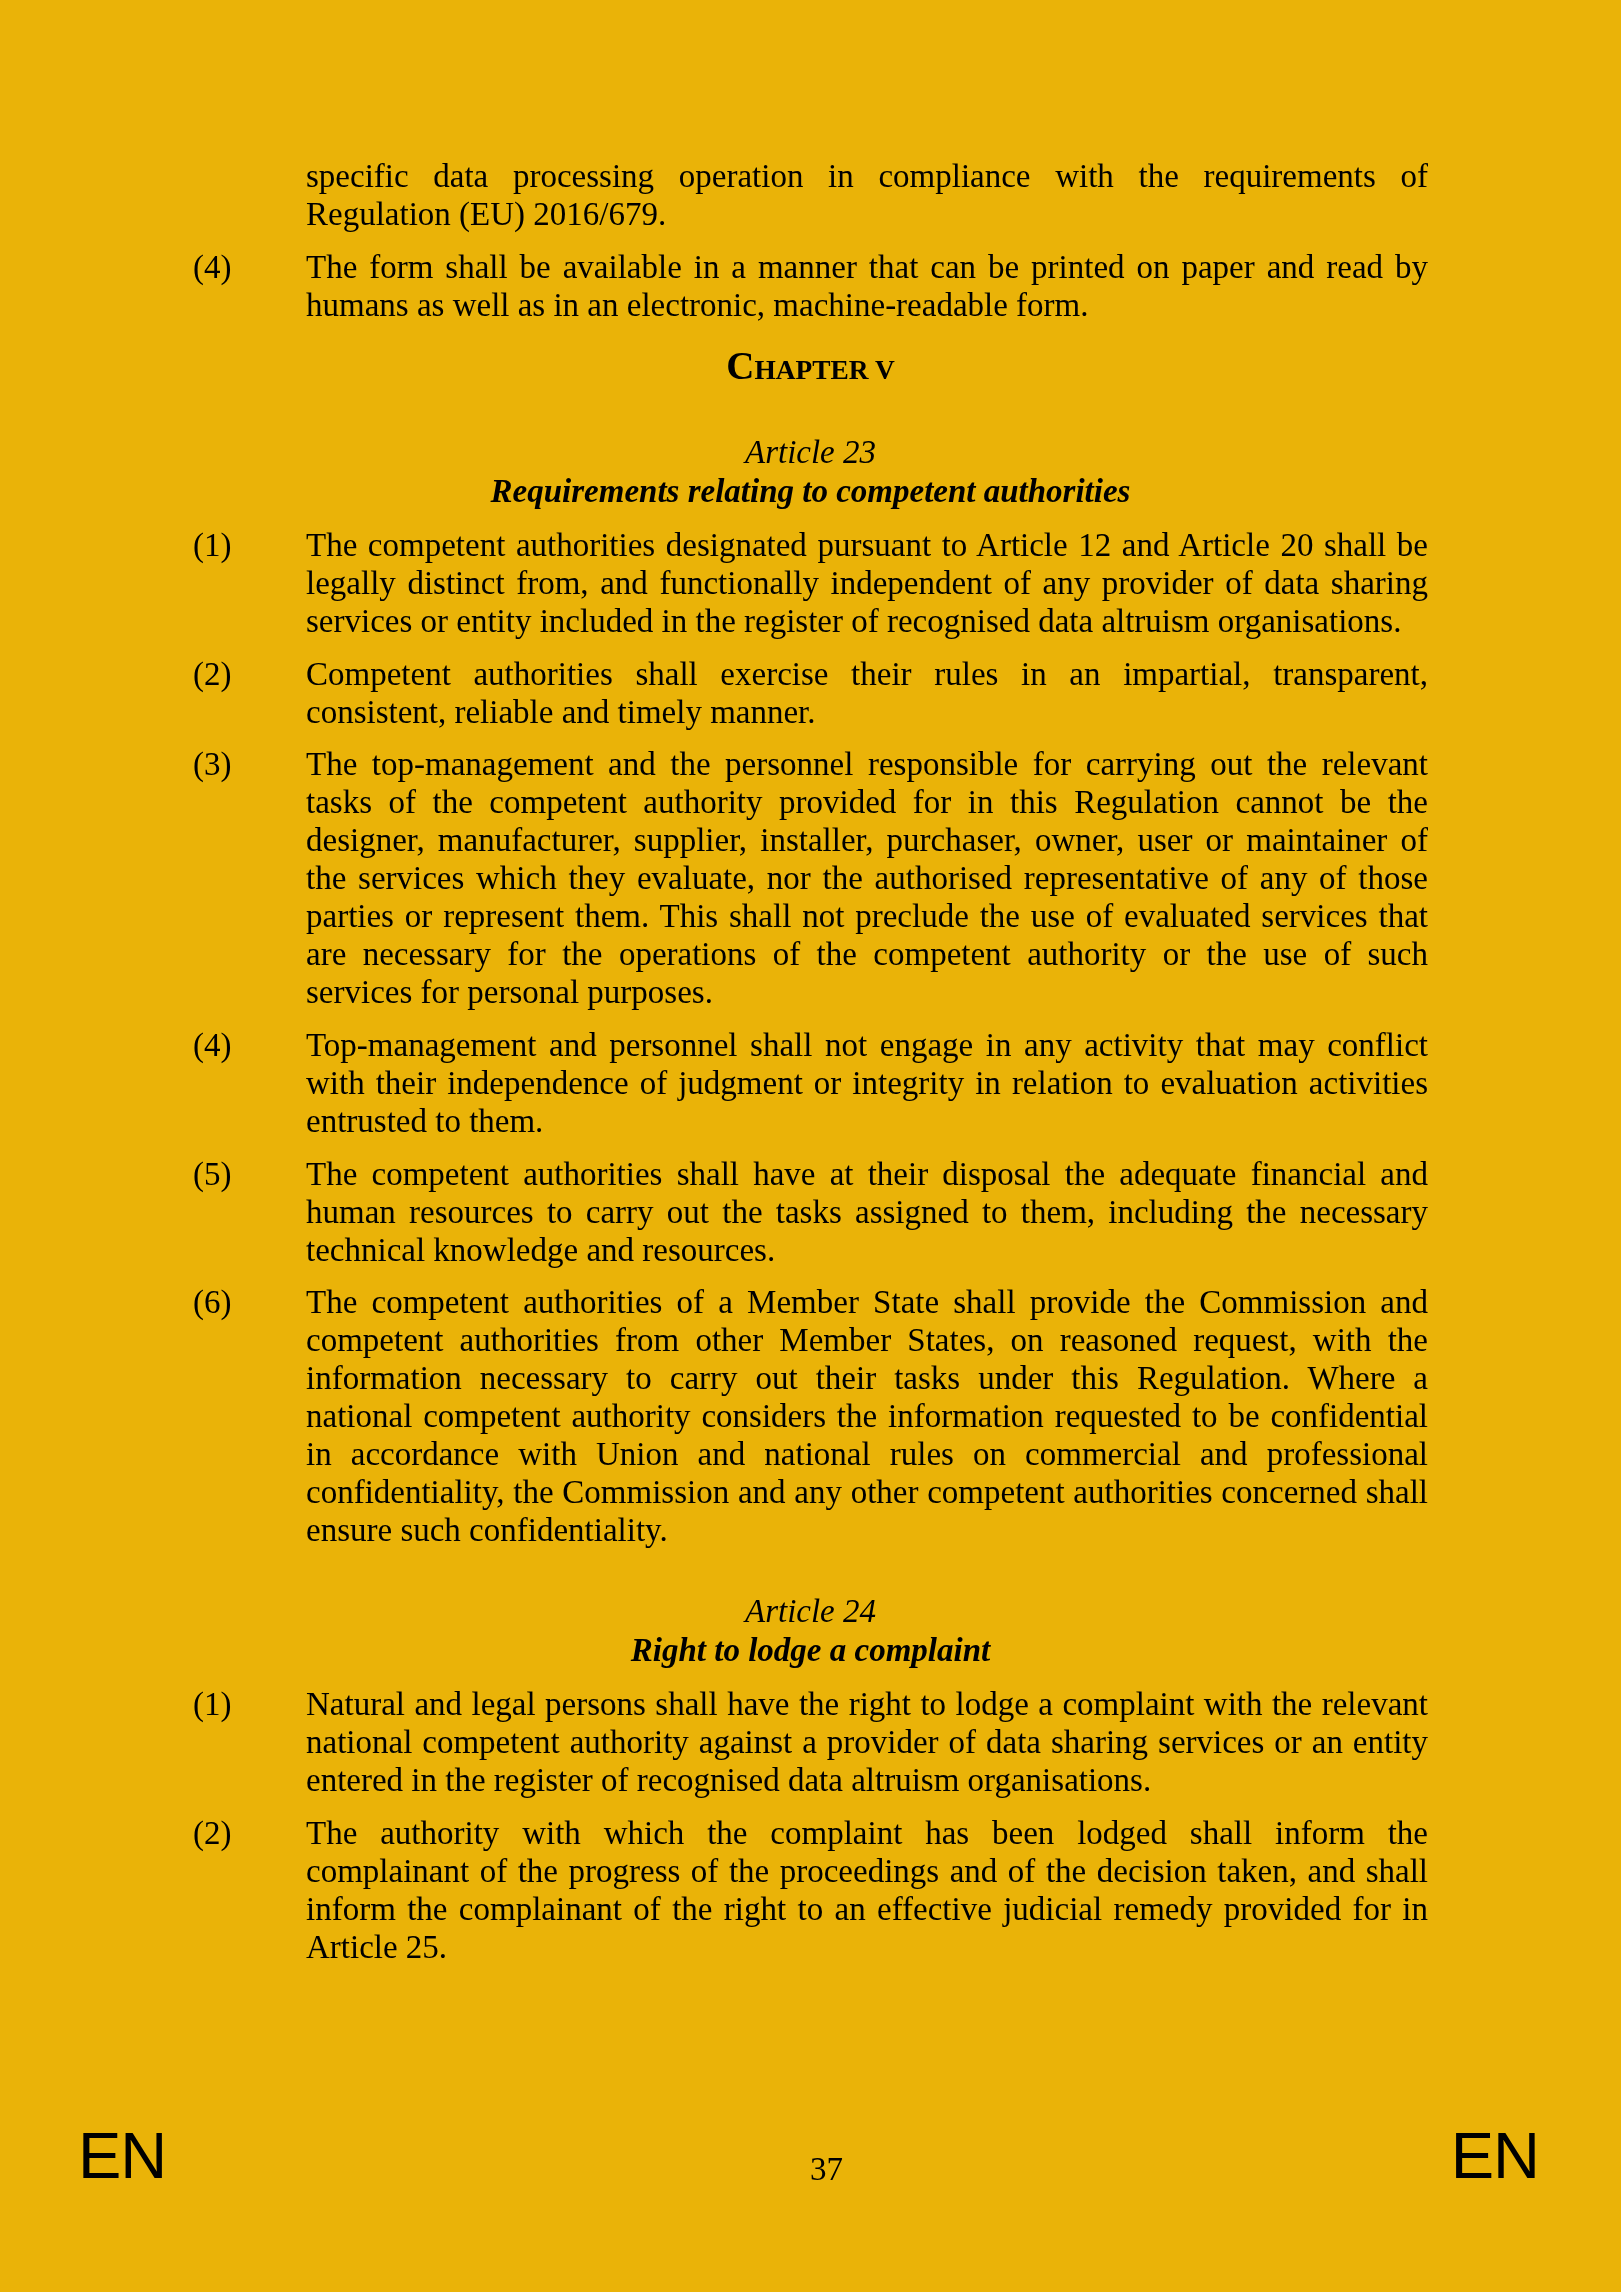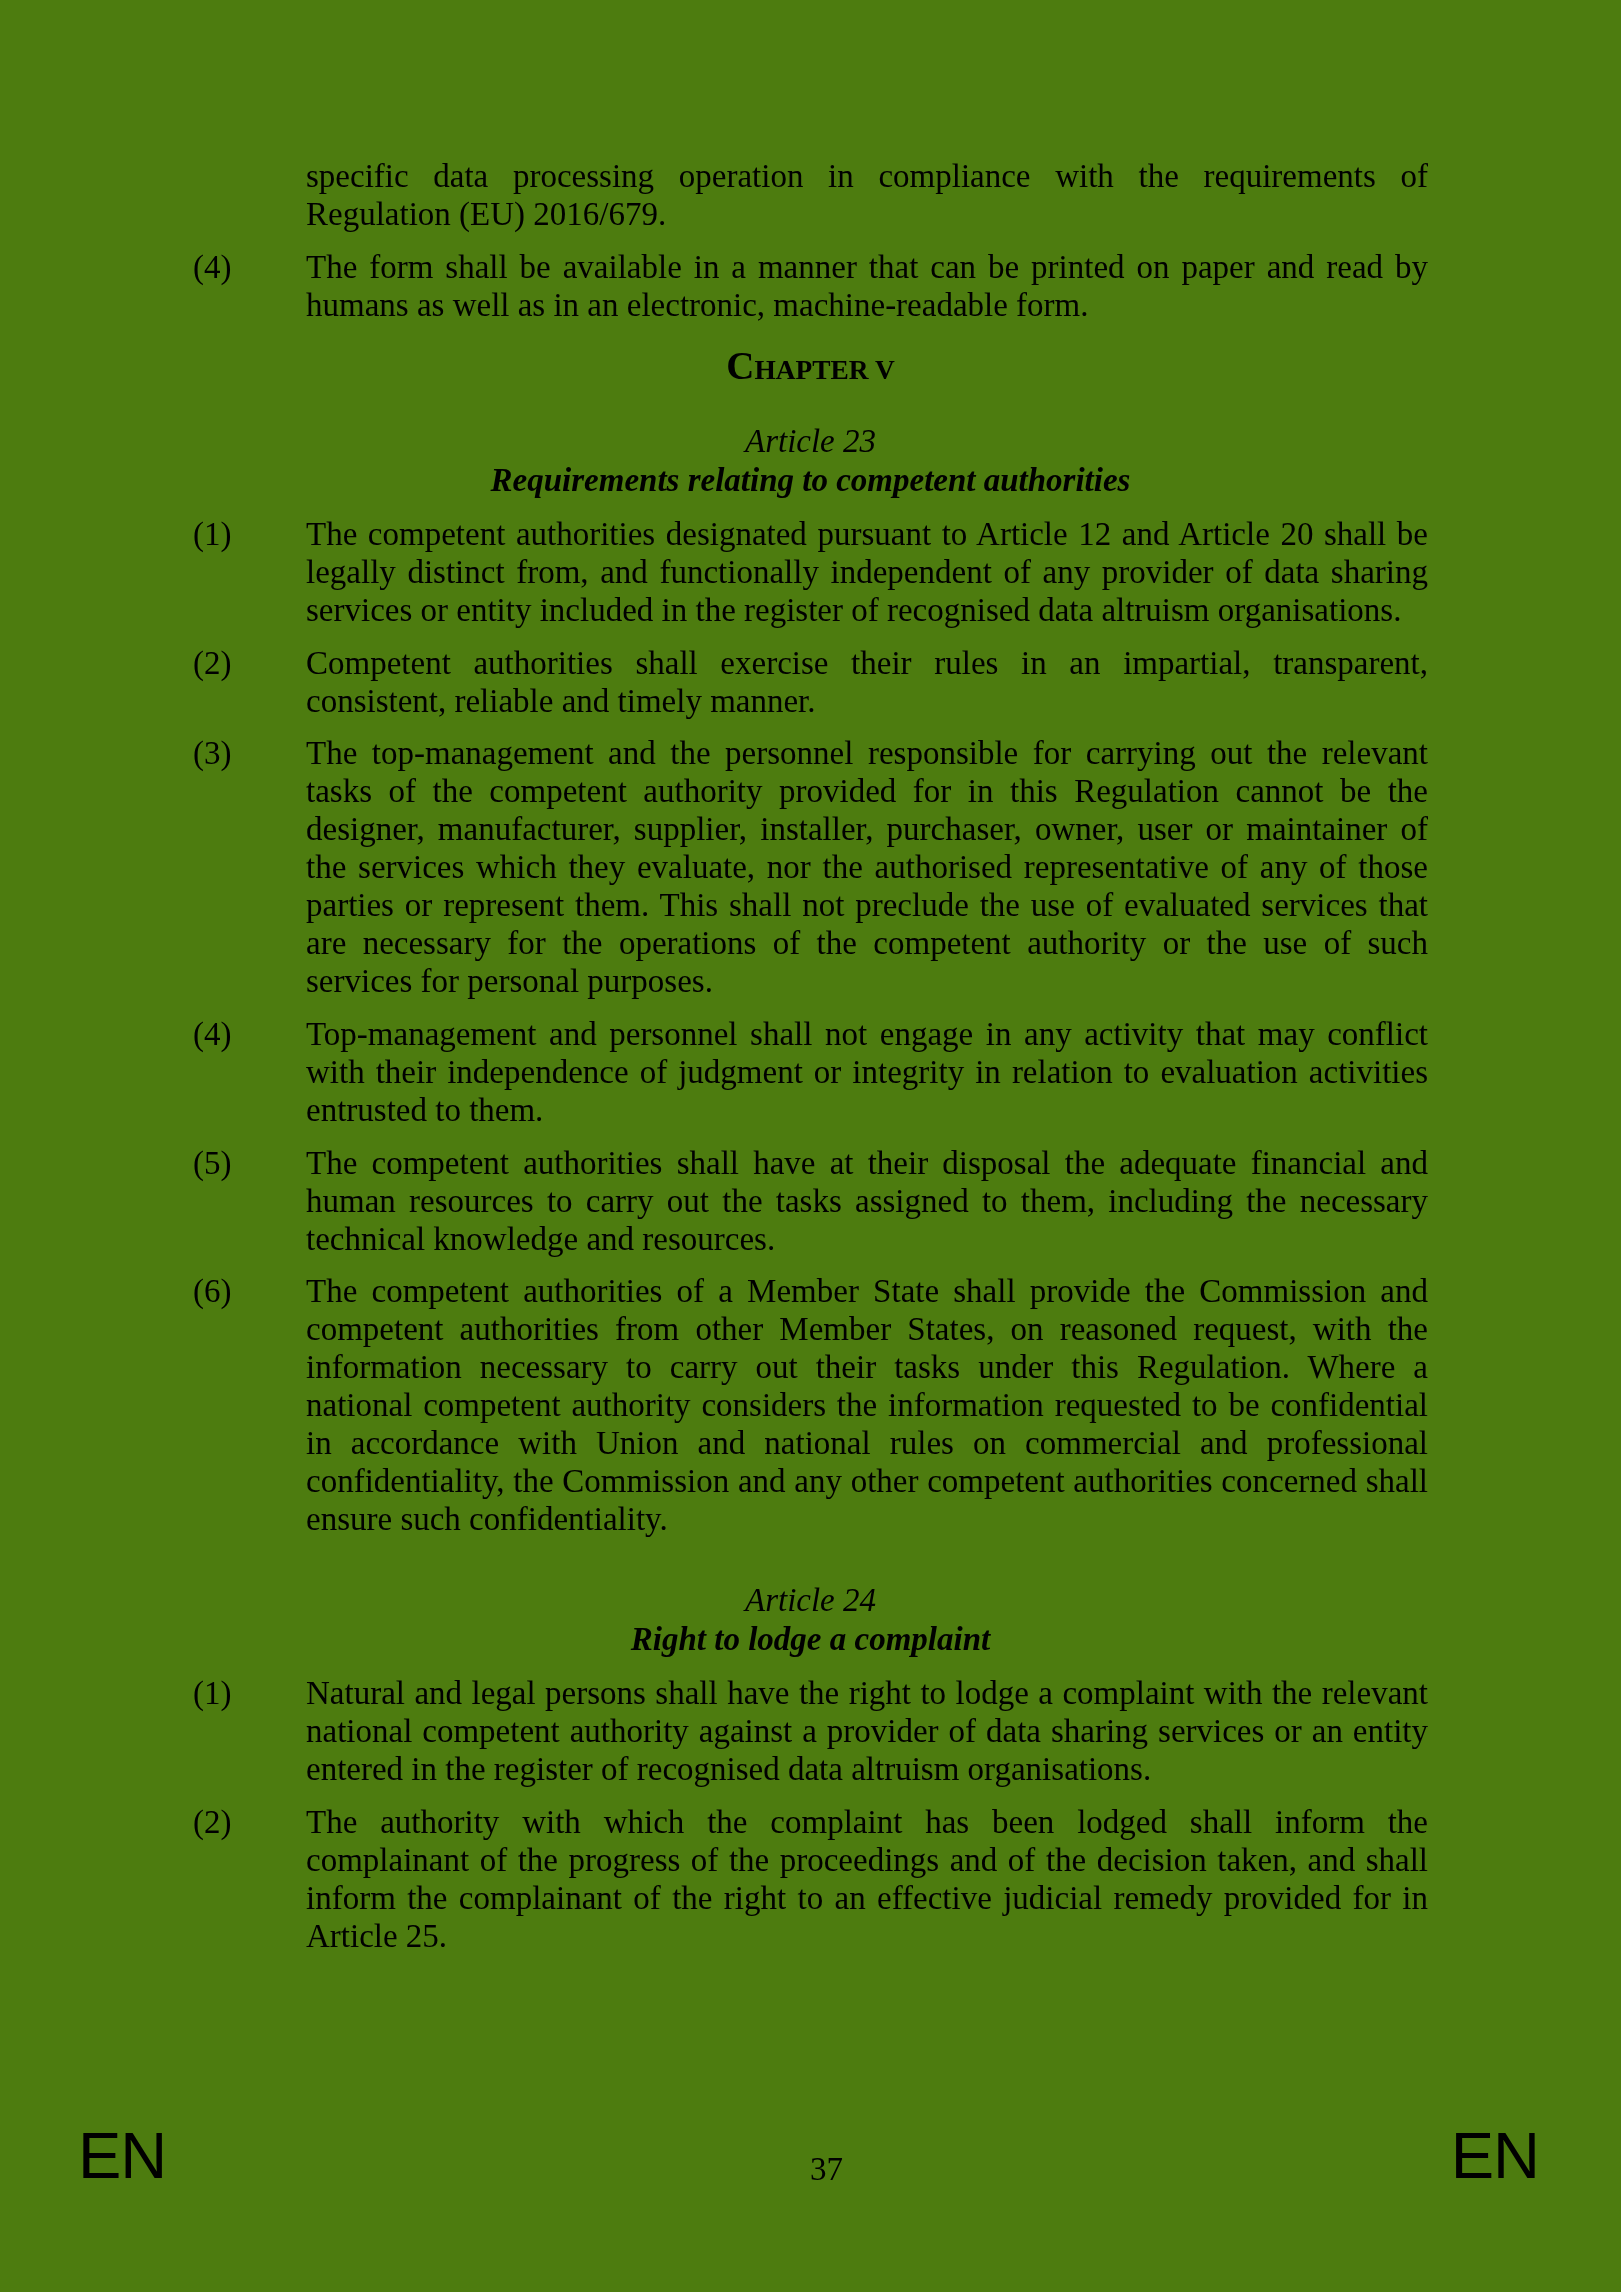--- a/index.html
+++ b/index.html
@@ -2,21 +2,21 @@
 <html><head>
 <meta charset="utf-8">
 <style>
   * { margin: 0; padding: 0; box-sizing: border-box; }
   html, body { background: #888; }
   .page {
     position: relative;
     width: 1621px;
     height: 2293px;
     margin: 0 auto;
-    background: #4d7c0f;
+    background: #eab308;
     color: #000;
     font-family: "Liberation Serif", "DejaVu Serif", serif;
     overflow: hidden;
   }
   .content {
     position: absolute;
     left: 193px;
     top: 157px;
     width: 1235px;
   }
@@ -46,21 +46,21 @@
   }
   .chapter-label::first-letter { font-size: 39px; }
   .chapter-title {
     margin-top: 11.8px;
     text-align: center;
     font-weight: bold;
     font-size: 34px;
     line-height: 41px;
   }
   .article-number {
-    margin-top: 30px;
+    margin-top: 41px;
     text-align: center;
     font-style: italic;
     font-size: 33px;
     line-height: 39px;
   }
   .article-title {
     text-align: center;
     font-style: italic;
     font-size: 33px;
     line-height: 39px;

